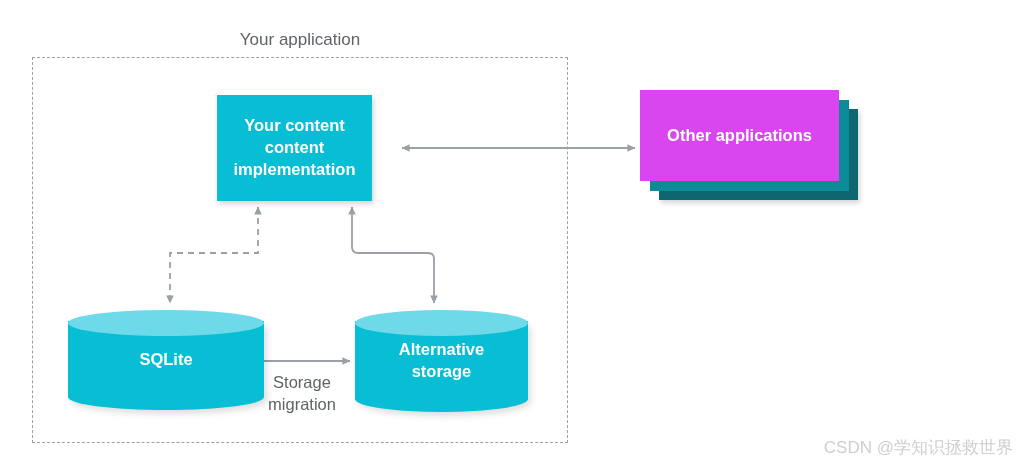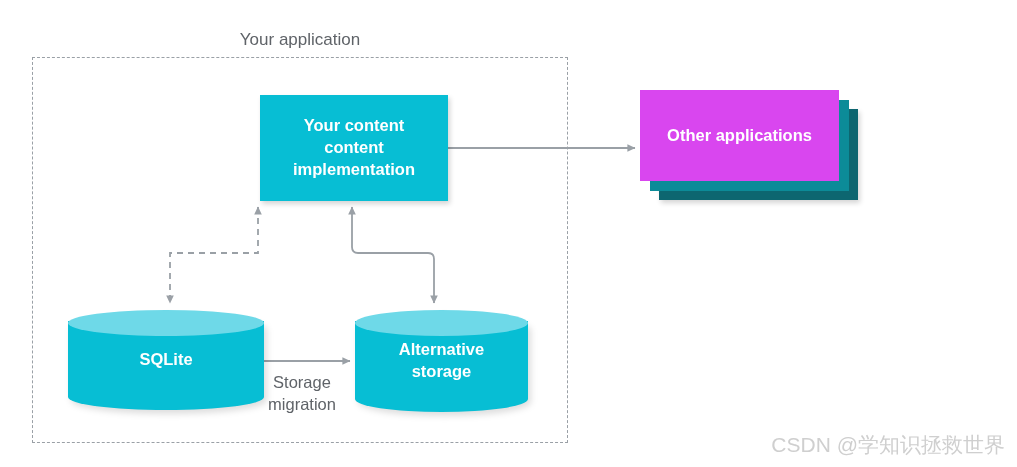--- a/index.html
+++ b/index.html
@@ -47,25 +47,24 @@
     align-items: center;
     justify-content: center;
     text-align: center;
     line-height: 1.32;
     font-size: 16.5px;
     box-sizing: border-box;
   }
   #provider-box {
     left: 217px;
     top: 95px;
-    width: 188px;
+    width: 155px;
     height: 106px;
     box-shadow: 2px 3px 5px rgba(0,0,0,0.17);
     padding: 0 24px;
-    margin-left: 43px;
   }
   
   #other-apps-stack {
     position: absolute;
     left: 640px;
     top: 90px;
     width: 222px;
     height: 114px;
   }
   .stack-layer {
@@ -184,23 +183,23 @@
     top: 371px;
     width: 124px;
     text-align: center;
     font-size: 16.5px;
     color: #5f6368;
     line-height: 1.35;
   }
   
   #watermark {
     position: absolute;
-    right: 12px;
+    right: 4px;
     bottom: 8px;
-    font-size: 21px;
+    font-size: 17px;
     color: #cfcfcf;
     white-space: nowrap;
   }
 </style>
 </head>
 <body>
 
 <div id="canvas">
 
   <div class="app-title">Your application</div>

